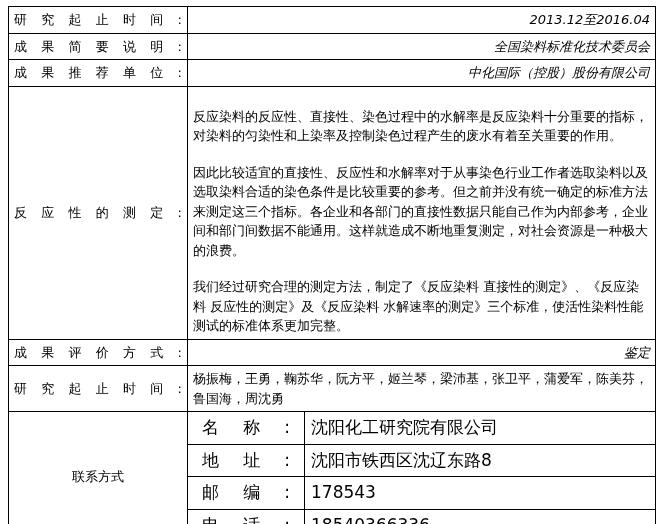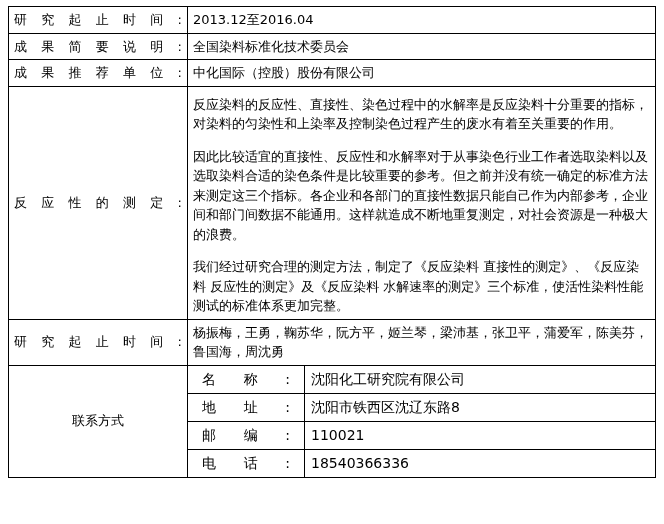--- a/index.html
+++ b/index.html
@@ -36,39 +36,40 @@
   td.label {
     width: 168px;
     text-align: justify;
     text-align-last: justify;
     text-justify: inter-ideograph;
     padding-left: 18px;
     padding-right: 18px;
     white-space: nowrap;
   }
   td.value {
-    text-align: left;
+    text-align: right;
     padding-left: 6px;
+    font-style: italic;
   }
   td.desc-label {
     width: 168px;
     text-align: justify;
     text-align-last: justify;
     padding-left: 18px;
     padding-right: 18px;
     vertical-align: middle;
     white-space: nowrap;
   }
   td.desc-value {
     text-align: left;
     padding: 6px 8px 6px 6px;
     line-height: 1.62;
   }
   td.desc-value p {
-    margin: 5px 0 13px 0;
+    margin: 17px 0 13px 0;
   }
   td.desc-value p:last-child {
     margin-bottom: 0;
   }
   td.people {
     line-height: 1.6;
     padding: 3px 6px;
   }
   td.contact-label {
     width: 168px;
@@ -81,21 +82,21 @@
     width: 100%;
   }
   .contact-wrap {
     padding: 0 !important;
     border: 1px solid #000000;
   }
   table.contact td {
     border: 0;
     border-bottom: 1px solid #000000;
     padding: 3px 5px;
-    font-size: 14px;
+    font-size: 17px;
     line-height: 1.5;
   }
   table.contact tr:last-child td {
     border-bottom: 0;
   }
   table.contact td.c-label {
     width: 88px;
     text-align: justify;
     text-align-last: justify;
     padding-left: 14px;
@@ -128,39 +129,43 @@
       </tr>
       <tr>
         <td class="desc-label">反应性的测定:</td>
         <td class="desc-value">
           <p>反应染料的反应性、直接性、染色过程中的水解率是反应染料十分重要的指标，对染料的匀染性和上染率及控制染色过程产生的废水有着至关重要的作用。</p>
           <p>因此比较适宜的直接性、反应性和水解率对于从事染色行业工作者选取染料以及选取染料合适的染色条件是比较重要的参考。但之前并没有统一确定的标准方法来测定这三个指标。各企业和各部门的直接性数据只能自己作为内部参考，企业间和部门间数据不能通用。这样就造成不断地重复测定，对社会资源是一种极大的浪费。</p>
           <p>我们经过研究合理的测定方法，制定了《反应染料 直接性的测定》、《反应染料 反应性的测定》及《反应染料 水解速率的测定》三个标准，使活性染料性能测试的标准体系更加完整。</p>
         </td>
       </tr>
       <tr>
+        <td class="label">成果评价方式:</td>
+        <td class="value">鉴定</td>
+      </tr>
+      <tr>
         <td class="desc-label">研究起止时间:</td>
         <td class="people">杨振梅，王勇，鞠苏华，阮方平，姬兰琴，梁沛基，张卫平，蒲爱军，陈美芬，鲁国海，周沈勇</td>
       </tr>
       <tr>
         <td class="contact-label">联系方式</td>
         <td class="contact-wrap">
           <table class="contact">
             <tbody>
               <tr>
                 <td class="c-label">名称:</td>
                 <td class="c-value">沈阳化工研究院有限公司</td>
               </tr>
               <tr>
                 <td class="c-label">地址:</td>
                 <td class="c-value">沈阳市铁西区沈辽东路8</td>
               </tr>
               <tr>
                 <td class="c-label">邮编:</td>
-                <td class="c-value">110021</td>
+                <td class="c-value">178543</td>
               </tr>
               <tr>
                 <td class="c-label">电话:</td>
                 <td class="c-value">18540366336</td>
               </tr>
             </tbody>
           </table>
         </td>
       </tr>
     </tbody>

